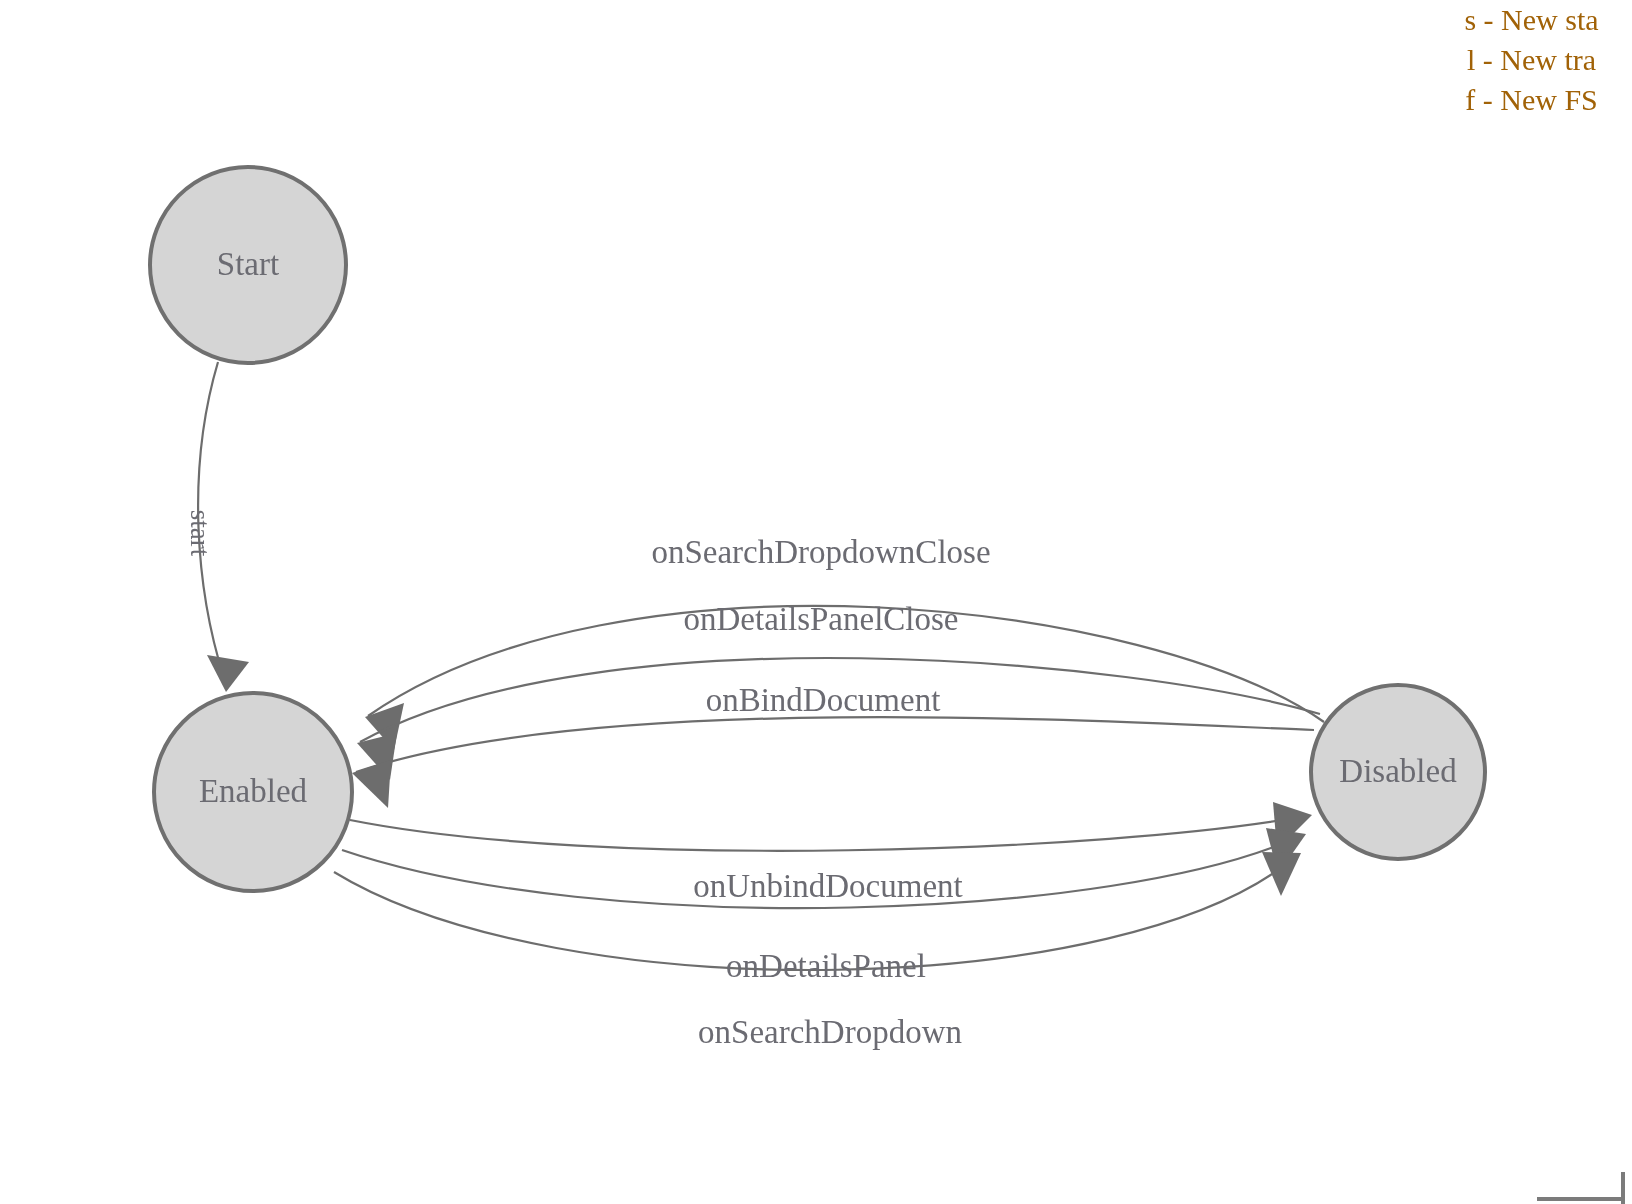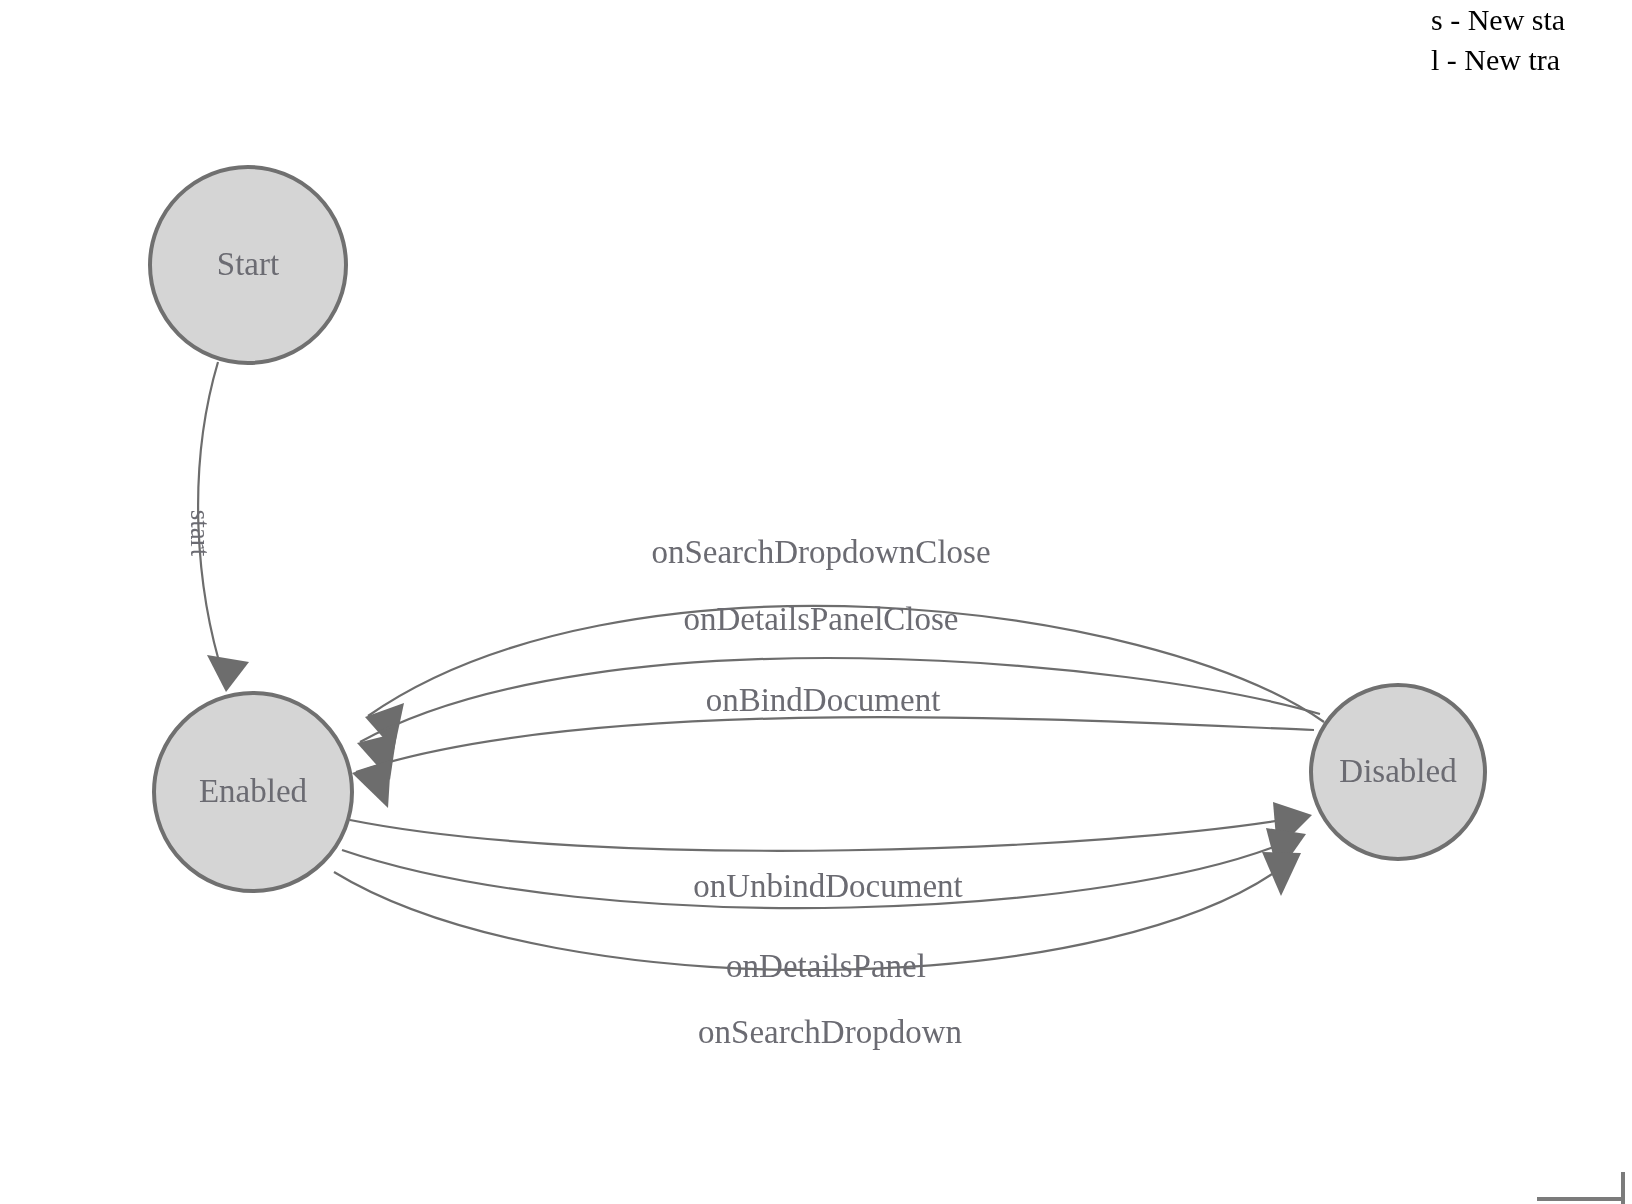--- a/index.html
+++ b/index.html
@@ -61,25 +61,26 @@
   }
   #help-panel {
     position: absolute;
     left: 1431px;
     top: 0px;
     width: 201px;
     overflow: hidden;
     white-space: nowrap;
   }
   .help-line {
-    color: #000000;
+    color: #a16207;
     font-family: "Liberation Serif", "DejaVu Serif", serif;
     font-size: 30px;
     line-height: 40px;
     white-space: nowrap;
+    text-align: center;
   }
   #scroll-corner {
     position: absolute;
     right: 0px;
     bottom: 0px;
     width: 152px;
     height: 54px;
   }
   .scroll-v {
     position: absolute;
@@ -167,20 +168,21 @@
 
     <text class="edge-label" x="826" y="977">onDetailsPanel</text>
 
     <text class="edge-label" x="830" y="1043">onSearchDropdown</text>
 
   </svg>
 
   <div id="help-panel">
     <div class="help-line">s - New sta</div>
     <div class="help-line">l - New tra</div>
+    <div class="help-line">f - New FS</div>
   </div>
 
   <div id="scroll-corner">
     <div class="scroll-v"></div>
     <div class="scroll-h"></div>
   </div>
 
 </div>
 
 </body></html>

